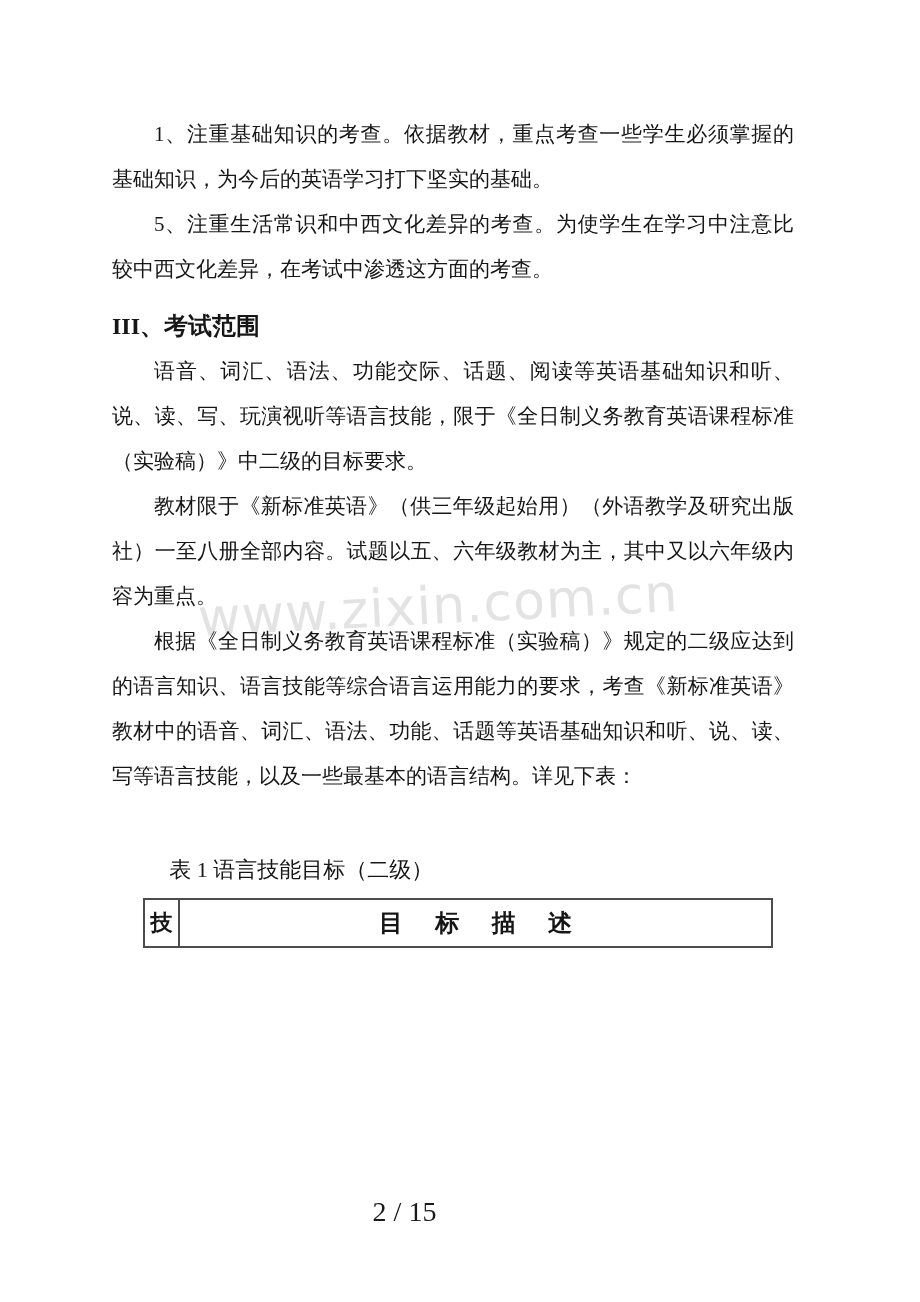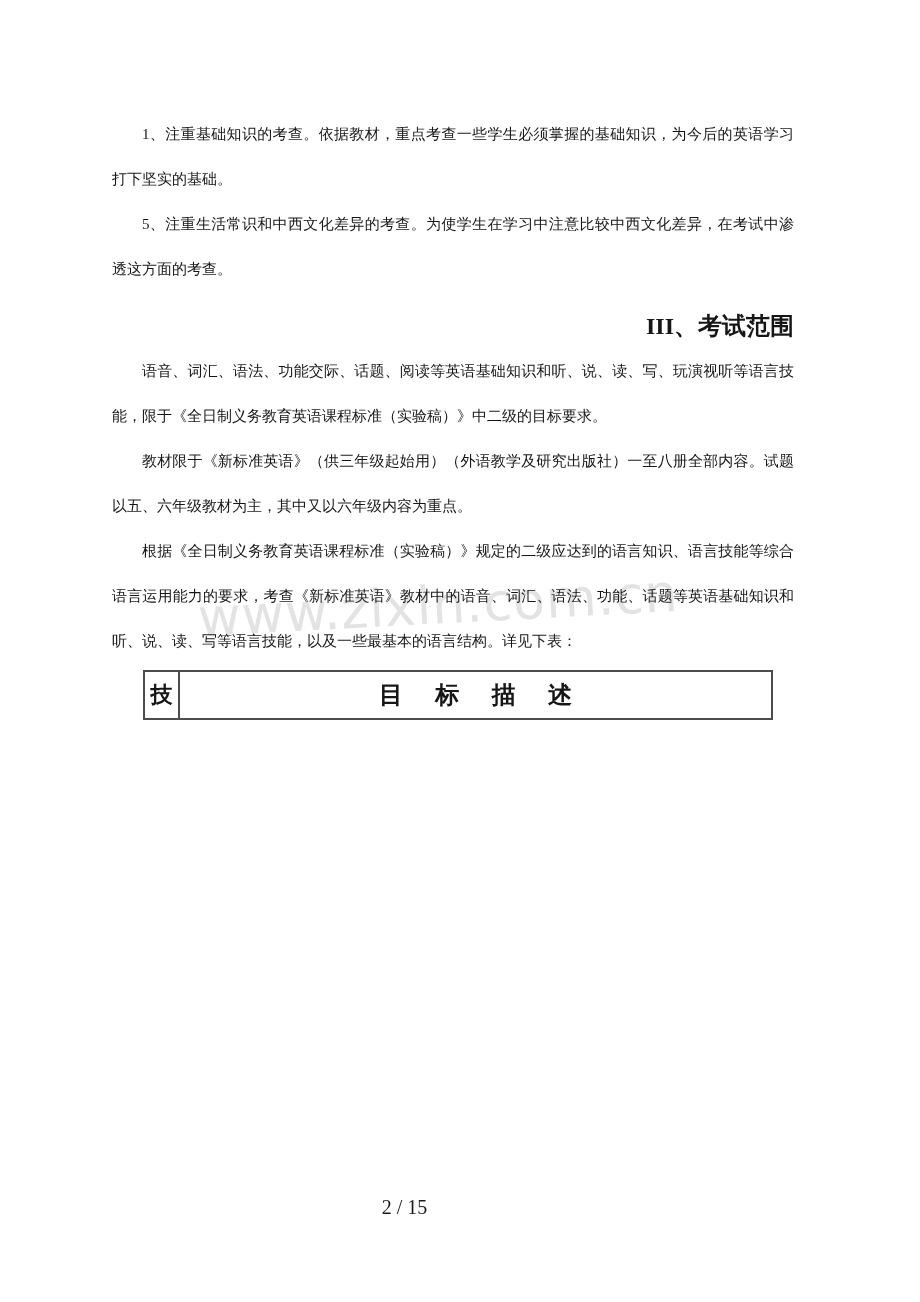--- a/index.html
+++ b/index.html
@@ -28,31 +28,31 @@
   }
   .content {
     position: absolute;
     left: 112px;
     top: 112px;
     width: 682px;
     z-index: 1;
   }
   .para {
     margin: 0;
-    font-size: 15px;
+    font-size: 21px;
     line-height: 45px;
     text-align: justify;
     text-indent: 2em;
   }
   .heading {
     margin: 12px 0 0 0;
     font-size: 24px;
     line-height: 45px;
     font-weight: bold;
-    text-align: right;
+    text-align: left;
     text-indent: 0;
   }
   .heading.h4 { margin-top: -10px; }
   .table-caption {
     margin: 48px 0 0 0;
     font-size: 22px;
     line-height: 45px;
     text-indent: 2.6em;
     text-align: left;
   }
@@ -82,21 +82,21 @@
     text-align: center;
     word-spacing: 0.75em;
     font-family: Liberation Mono, monospace;
   }
   .footer {
     position: absolute;
     left: 0;
     top: 1196px;
     width: 809px;
     text-align: center;
-    font-size: 20px;
+    font-size: 28px;
     color: #1a1a1a;
     z-index: 1;
   }
 </style>
 </head>
 <body>
 
 <div class="page">
 
   <div class="watermark">www.zixin.com.cn</div>
@@ -111,20 +111,21 @@
 
     <h3 class="heading">III、考试范围</h3>
 
     <p class="para">语音、词汇、语法、功能交际、话题、阅读等英语基础知识和听、说、读、写、玩演视听等语言技能，限于《全日制义务教育英语课程标准（实验稿）》中二级的目标要求。</p>
 
     <p class="para">教材限于《新标准英语》（供三年级起始用）（外语教学及研究出版社）一至八册全部内容。试题以五、六年级教材为主，其中又以六年级内容为重点。</p>
 
 
     <p class="para">根据《全日制义务教育英语课程标准（实验稿）》规定的二级应达到的语言知识、语言技能等综合语言运用能力的要求，考查《新标准英语》教材中的语音、词汇、语法、功能、话题等英语基础知识和听、说、读、写等语言技能，以及一些最基本的语言结构。详见下表：</p>
 
+    <p class="table-caption">表 1 语言技能目标（二级）</p>
 
     <table class="skills-table">
       <tbody>
         <tr>
           <td class="cell-skill">技</td>
           <td class="cell-desc">目 标 描 述</td>
         </tr>
       </tbody>
     </table>
 

